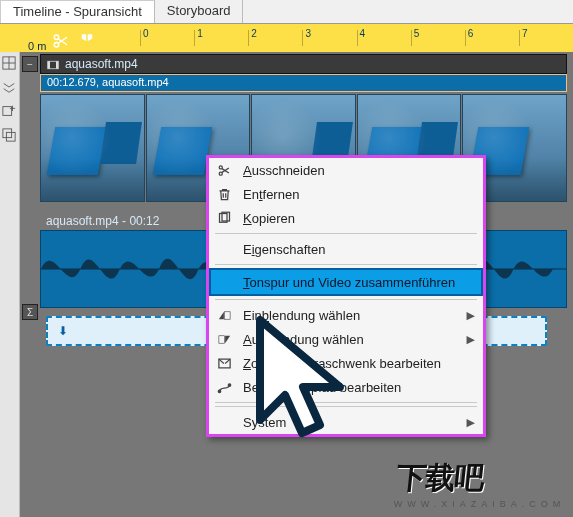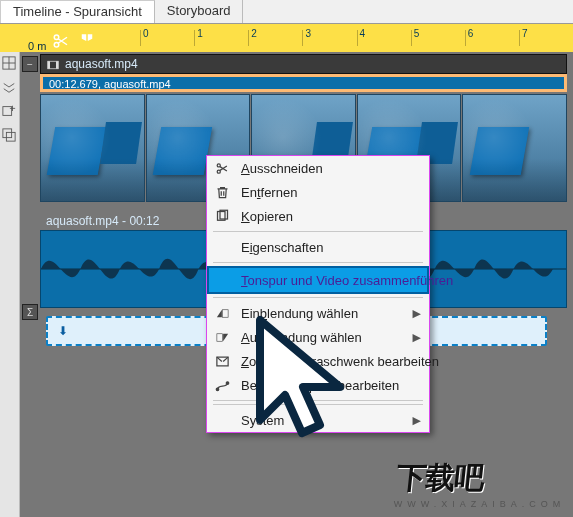--- a/index.html
+++ b/index.html
@@ -19,46 +19,46 @@
   .tick span { position:absolute; top:4px; left:3px; font-size:10px; color:#033a5a; }
 
   
   .leftbar { position:absolute; left:0; top:52px; width:20px; bottom:0; background:#e5e5e5; border-right:1px solid #bbb; display:flex; flex-direction:column; align-items:center; padding-top:4px; gap:8px;}
   .leftbar .lb-icon { width:16px; height:16px; color:#555; cursor:pointer;}
 
   
   .tracks { position:absolute; left:20px; top:52px; right:0; bottom:0; background:#777; }
 
   .clip-header { height:20px; background:#3a3a3a; color:#d6e9f8; font-size:12px; padding:2px 6px; margin:2px 6px 0 20px; border:1px solid #111; display:flex; align-items:flex-end; gap:6px;}
-  .clip-time { height:18px; background:#0b6ea9; color:#fff; font-size:11px; padding:1px 6px; margin:0 6px 0 20px; border:3px solid #fdba74; }
+  .clip-time { height:18px; background:#0b6ea9; color:#fff; font-size:11px; padding:1px 6px; margin:0 6px 0 20px; border:1px solid #fdba74; }
 
   .video-thumbs { margin:2px 6px 0 20px; height:108px; display:flex; gap:1px; }
   .thumb { flex:1; background: linear-gradient(#6fa3c7,#3b6d91); border:1px solid #1f4560; position:relative; overflow:hidden;}
   .thumb::after{ content:''; position:absolute; inset:0; background:
      radial-gradient(circle at 30% 40%, rgba(255,255,255,.15), transparent 40%),
      linear-gradient(transparent 60%, rgba(0,0,0,.25));}
   .flag { position:absolute; left:10%; top:30%; width:50%; height:45%; background:#1173b8; transform:skewX(-10deg); box-shadow:2px 2px 4px rgba(0,0,0,.4);}
   .flag2 { position:absolute; right:5%; top:25%; width:35%; height:40%; background:#0e5e96; transform:skewX(-8deg);}
 
   .audio-label { margin:10px 6px 0 20px; font-size:12px; color:#d6e9f8; padding:2px 6px;}
   .audio-track { margin:0 6px 0 20px; height:78px; background:#0b6ea9; border:1px solid #05466e; position:relative; overflow:hidden;}
   .wave { position:absolute; inset:0;}
   .wave svg { width:100%; height:100%; }
 
   .track-handle { position:absolute; left:2px; width:16px; height:16px; background:#555; border:1px solid #222; color:#ddd; font-size:10px; display:flex;align-items:center;justify-content:center;}
 
   .drop-hint { margin:8px 26px 0 26px; padding:6px 10px; border:2px dashed #0b80c7; background:#dff0fb; color:#0b5ea0; font-size:12px; border-radius:2px; display:flex; align-items:center; gap:6px;}
 
   
-  .ctx { position:absolute; left:206px; top:155px; width:224px; background:#f5f5f5; border:1px solid #d946ef; box-shadow:3px 3px 6px rgba(0,0,0,.4); z-index:50;}
+  .ctx { position:absolute; left:206px; top:155px; width:280px; background:#f5f5f5; border:3px solid #d946ef; box-shadow:3px 3px 6px rgba(0,0,0,.4); z-index:50;}
   .ctx-item { display:flex; align-items:center; height:24px; padding:0 8px 0 6px; gap:10px; font-size:13px; color:#222; cursor:pointer; white-space:nowrap;}
   .ctx-item .mi-icon { width:18px; height:18px; flex-shrink:0; display:flex;align-items:center;justify-content:center; color:#444;}
   .ctx-item .u { text-decoration: underline; }
   .ctx-sep { height:1px; background:#c8c8c8; margin:3px 6px;}
-  .ctx-item.hl { background:#0b9de6; color:#4c1d95; outline:2px solid #005fa0; outline-offset:-2px; height:28px;}
+  .ctx-item.hl { background:#0b9de6; color:#0f172a; outline:2px solid #005fa0; outline-offset:-2px; height:28px;}
   .ctx-item.hl .mi-icon { color:#fff;}
   .ctx-item .chev { margin-left:auto; font-size:11px; color:#555;}
 
   
   .cursor { position:absolute; left:250px; top:315px; z-index:60; pointer-events:none;}
 
   
   .watermark { position:absolute; right:6px; bottom:8px; z-index:70; color:#111; font-weight:900; font-size:30px; font-family:"Arial Black",sans-serif; text-shadow:1px 1px 0 #fff; letter-spacing:-1px; transform:skewX(-6deg);}
   .watermark .sub { display:block; font-size:9px; letter-spacing:5px; color:#555; text-shadow:none; font-weight:normal; transform:skewX(6deg); text-align:right;}
 </style>

